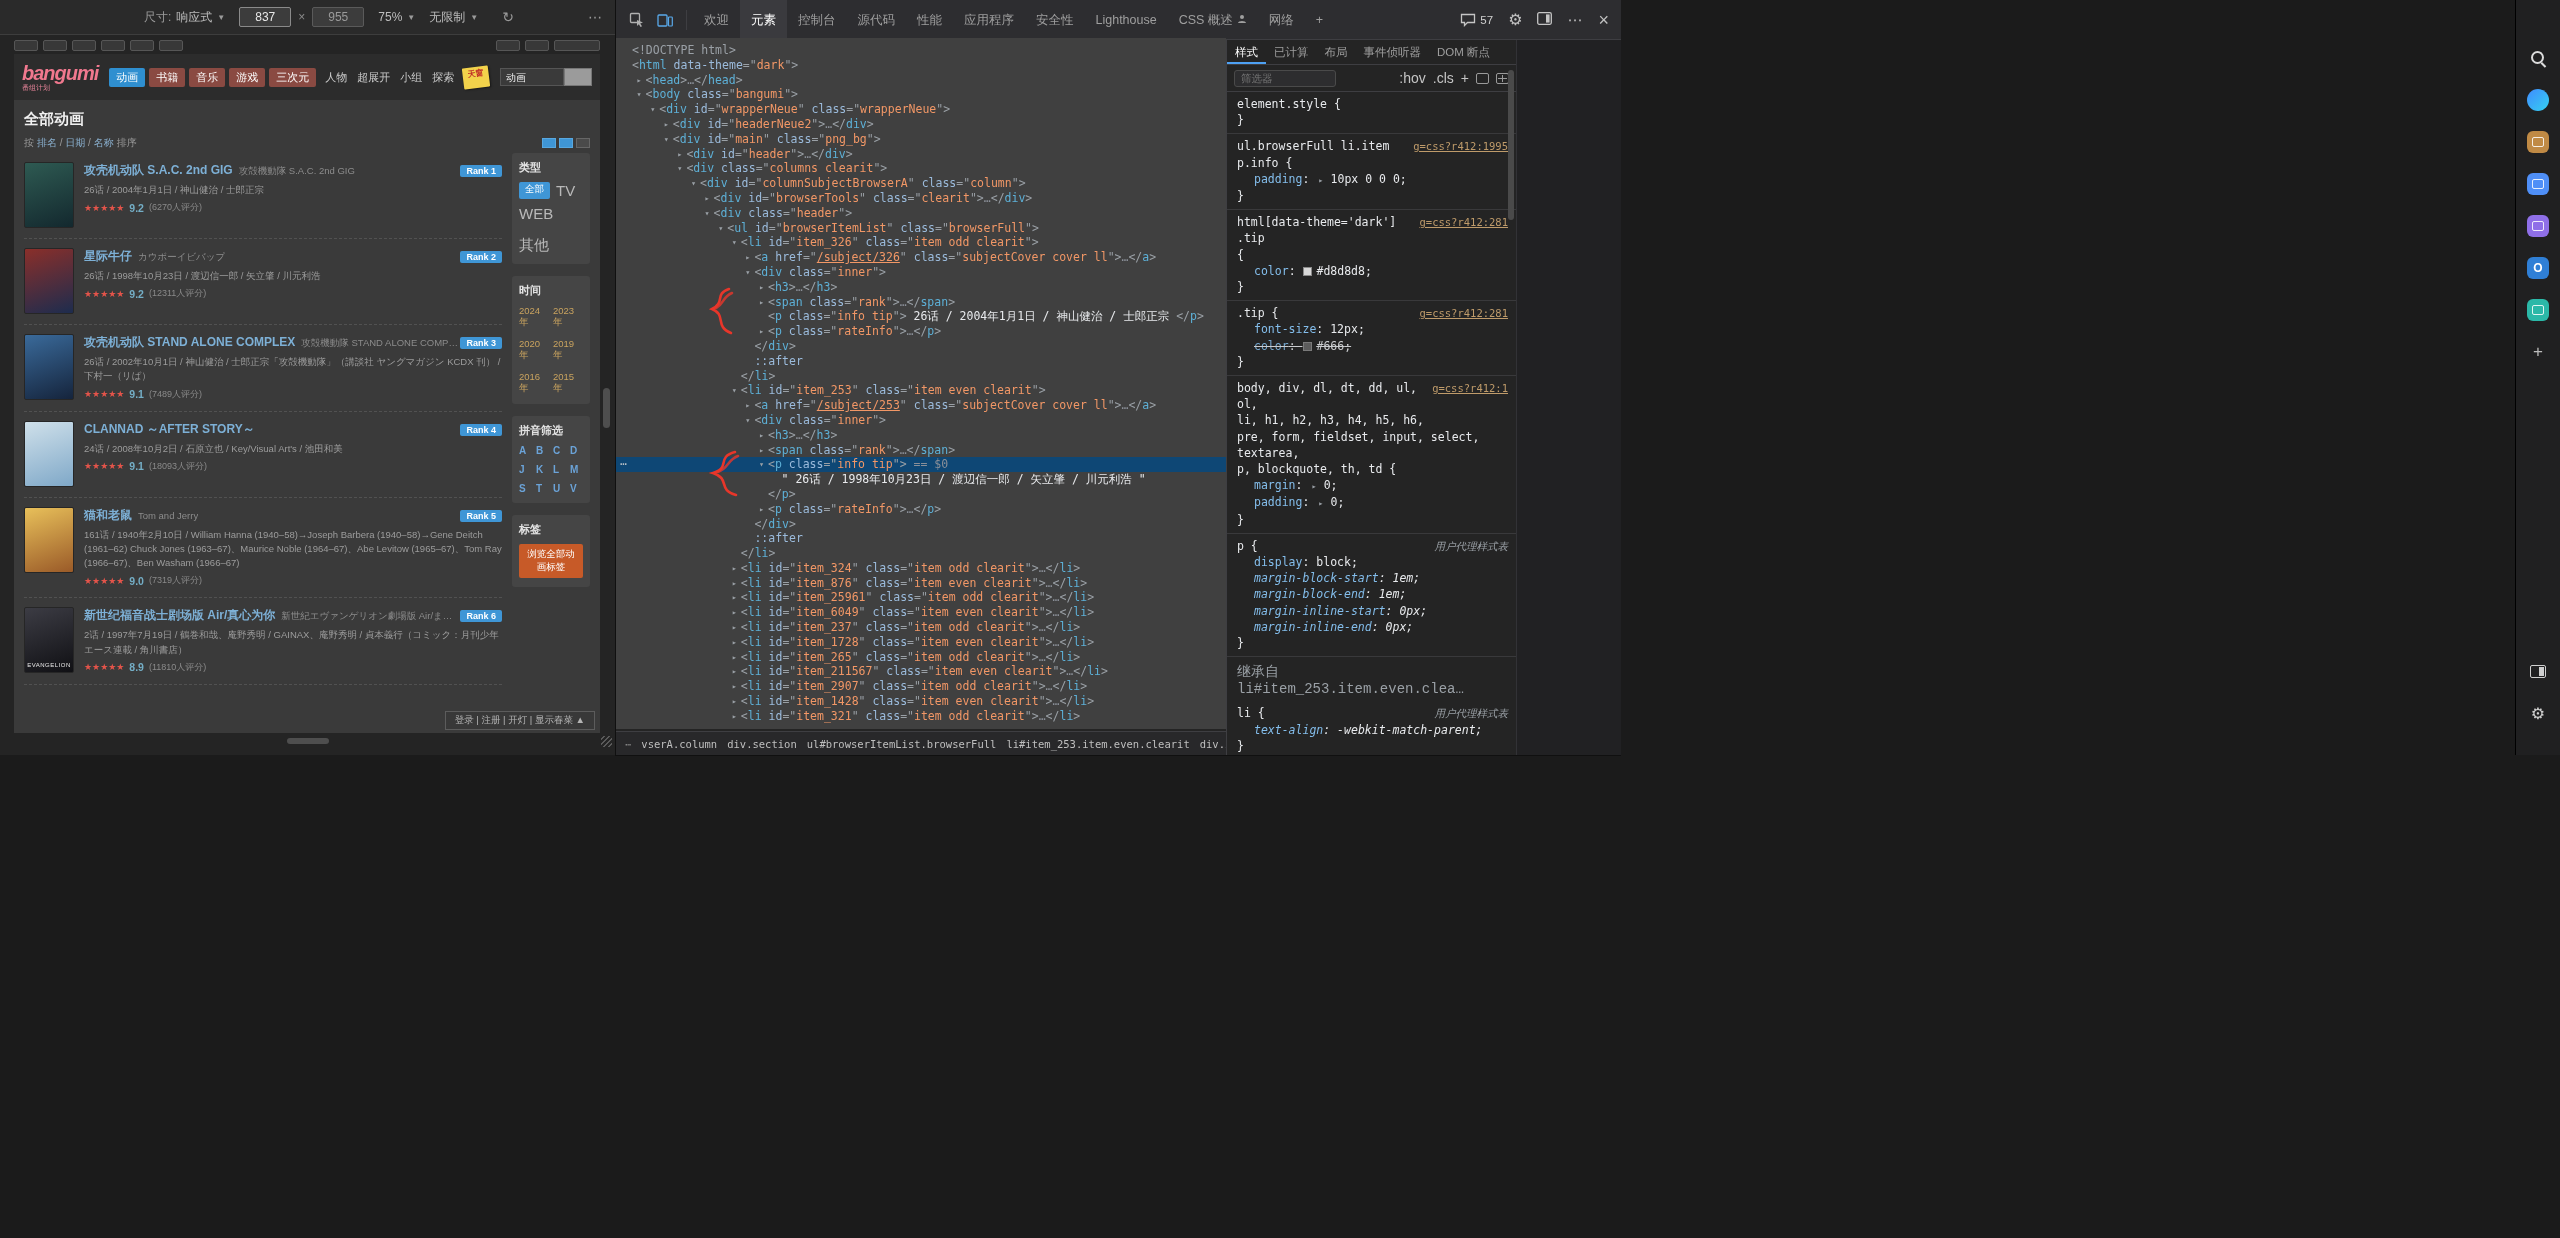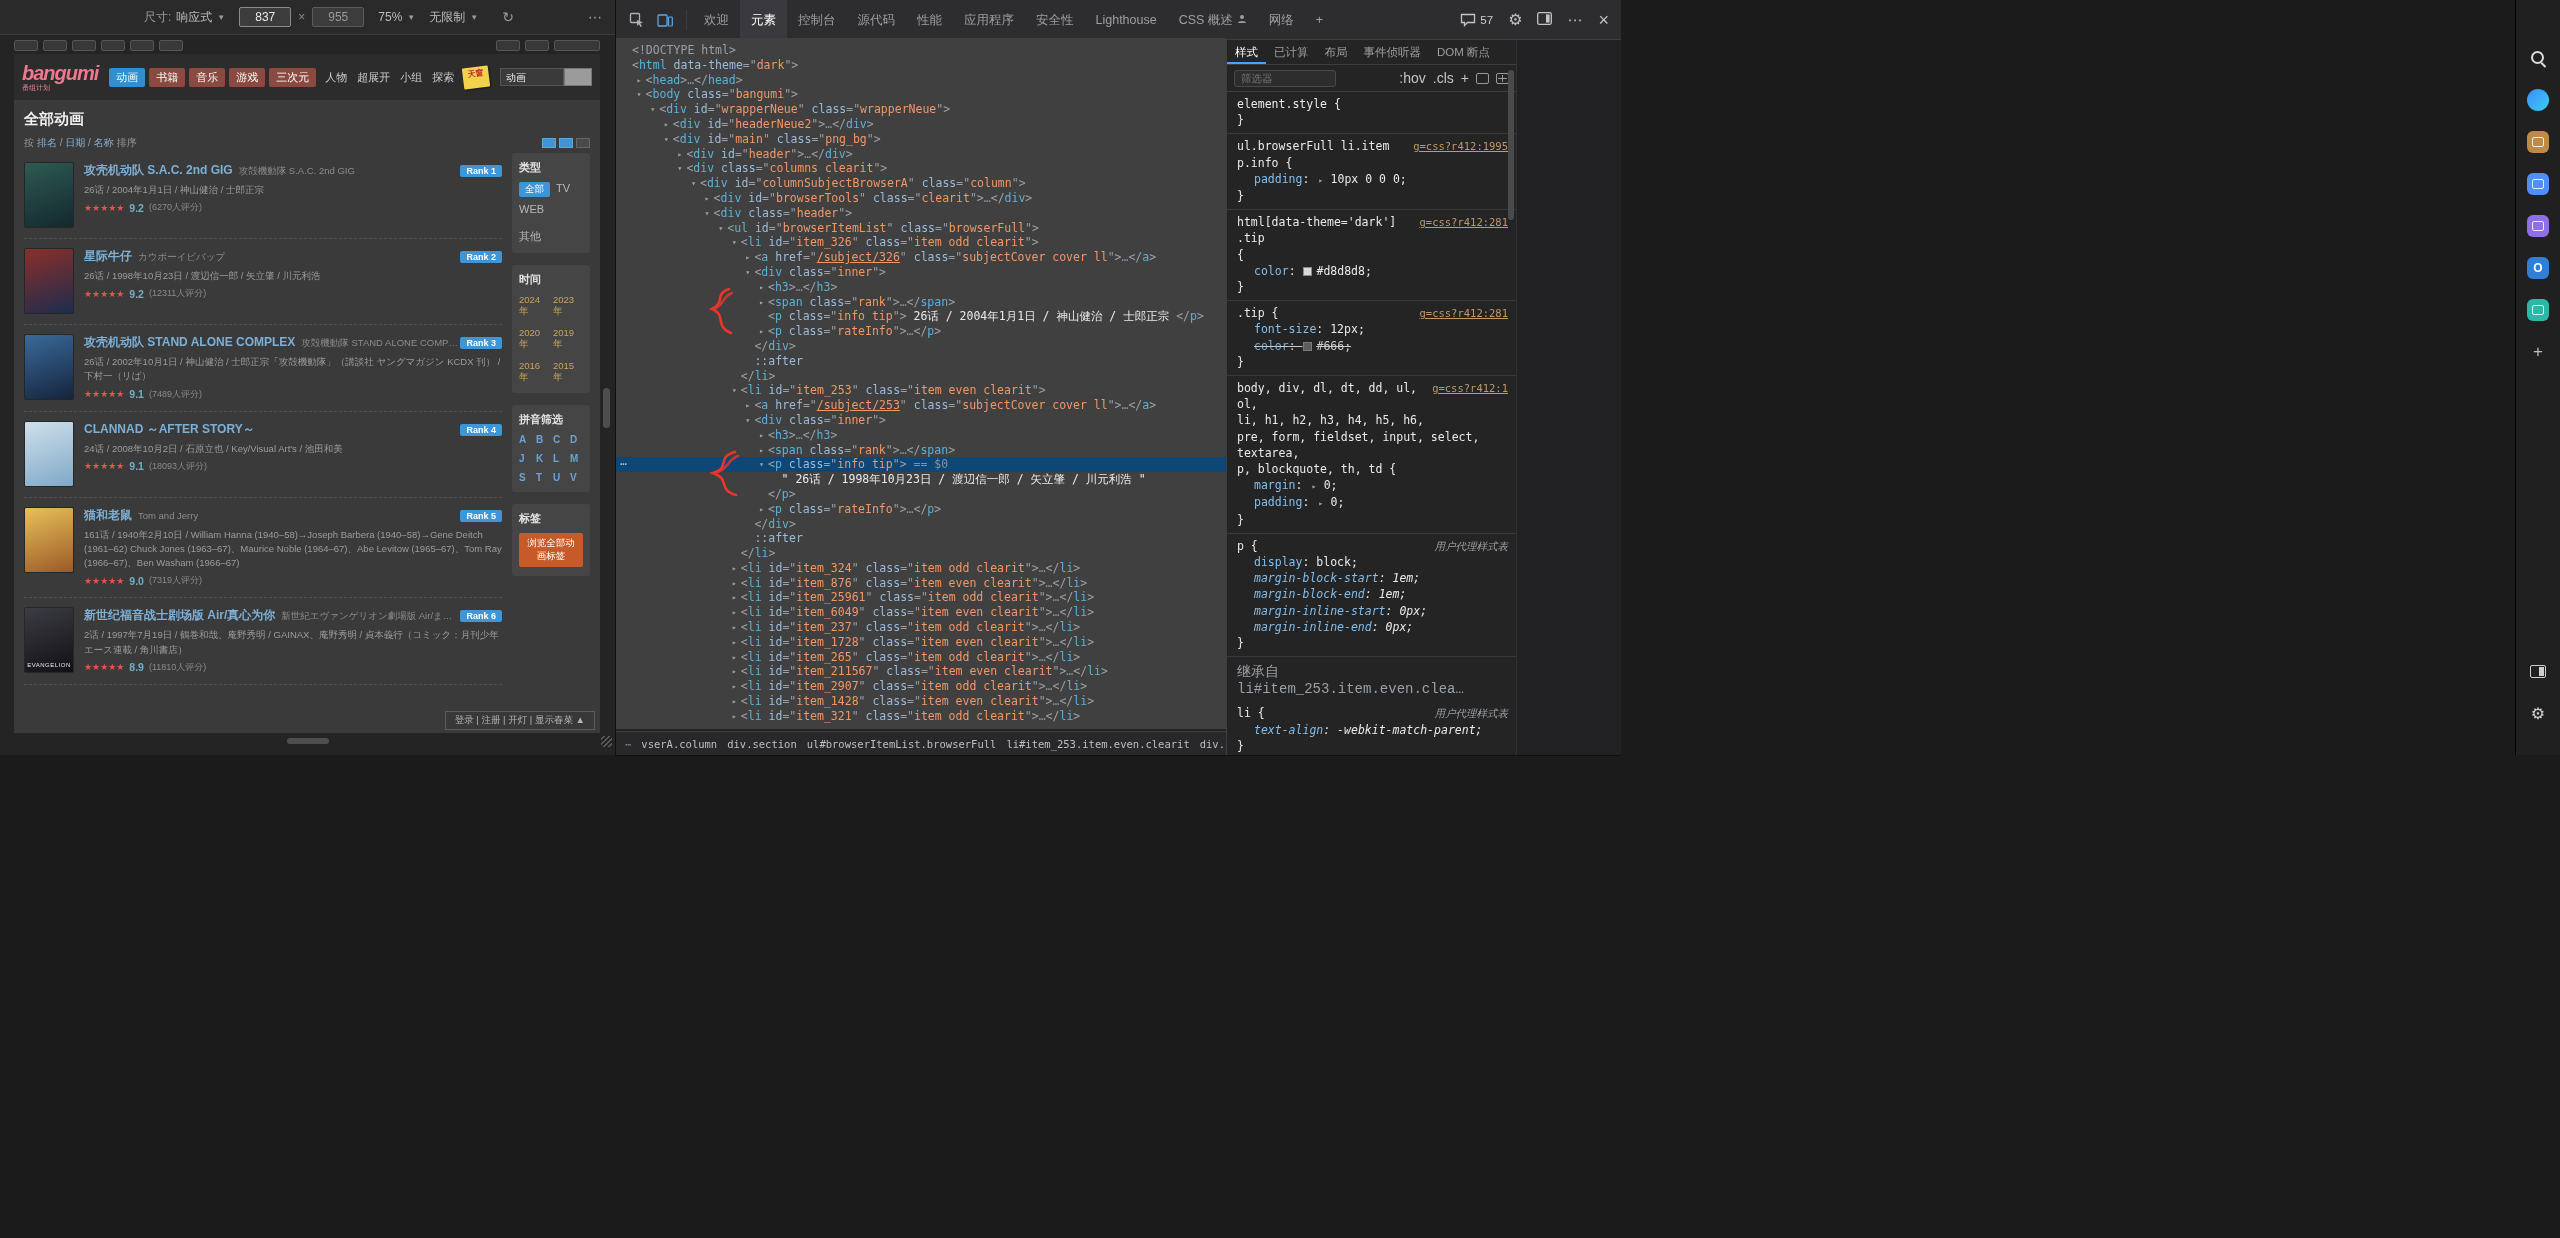--- a/index.html
+++ b/index.html
@@ -57,21 +57,21 @@
   .e-rate{margin-top:4px;display:flex;align-items:center;gap:5px}
   .stars{color:#e4544a;font-size:9px}
   .score{font-size:10.5px;color:#74aec6;font-weight:bold}
   .votes{font-size:9px;color:#8a8a8a}
 
   #side-col{width:88px;margin-left:10px}
   .side-box{background:#454545;border-radius:3px;padding:7px 7px 9px;margin-bottom:12px}
   .side-title{font-size:11px;color:#e3e3e3;font-weight:bold;margin-bottom:7px}
   .chip-row{display:flex;gap:6px;flex-wrap:wrap}
   .chip{background:#3f96d6;color:#fff;font-size:9.5px;padding:1px 6px;border-radius:2px}
-  .side-link{font-size:11px;color:#b9b9b9}
+  .side-link{font-size:15px;color:#b9b9b9}
   .brk{flex-basis:100%;height:2px}
   .years{display:grid;grid-template-columns:1fr 1fr;gap:9px 4px}
   .year{font-size:9.5px;color:#c9a35f}
   .letters{display:grid;grid-template-columns:repeat(4,1fr);gap:8px 4px}
   .letter{font-size:10px;color:#6ba3d8;font-weight:bold}
   .tag-btn{display:block;background:#c75a28;color:#fff;font-size:9.5px;padding:4px 4px;border-radius:2px;text-align:center}
   #pg-footer{position:absolute;right:5px;bottom:3px;font-size:9.5px;color:#b5b5b5;background:#383838;border:1px solid #5c5c5c;padding:2px 9px}
 
   
   #handle-right{position:absolute;left:603px;top:388px;width:7px;height:40px;background:#4e4e4e;border-radius:4px}

